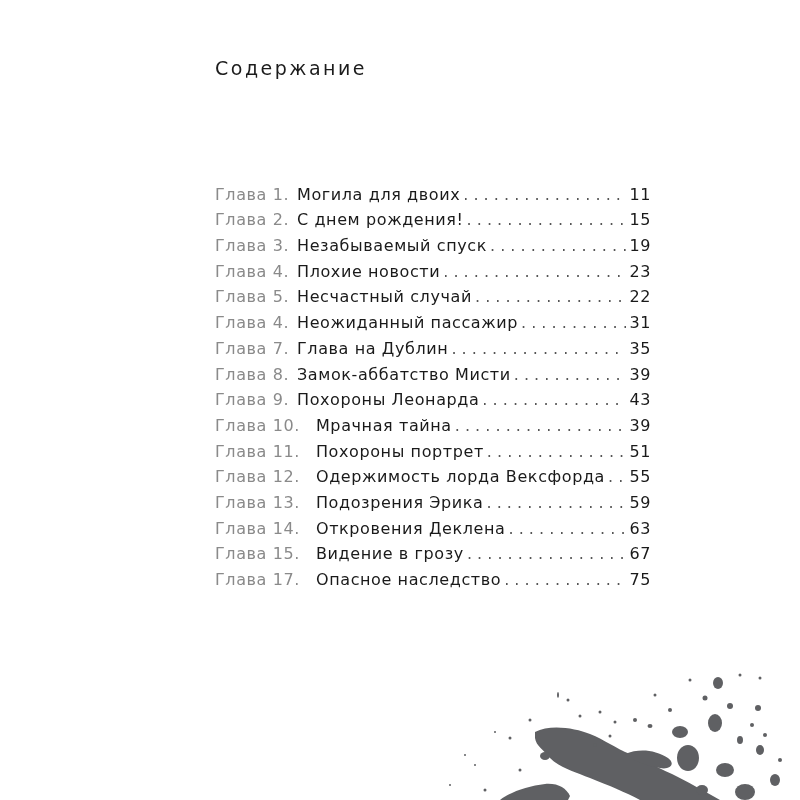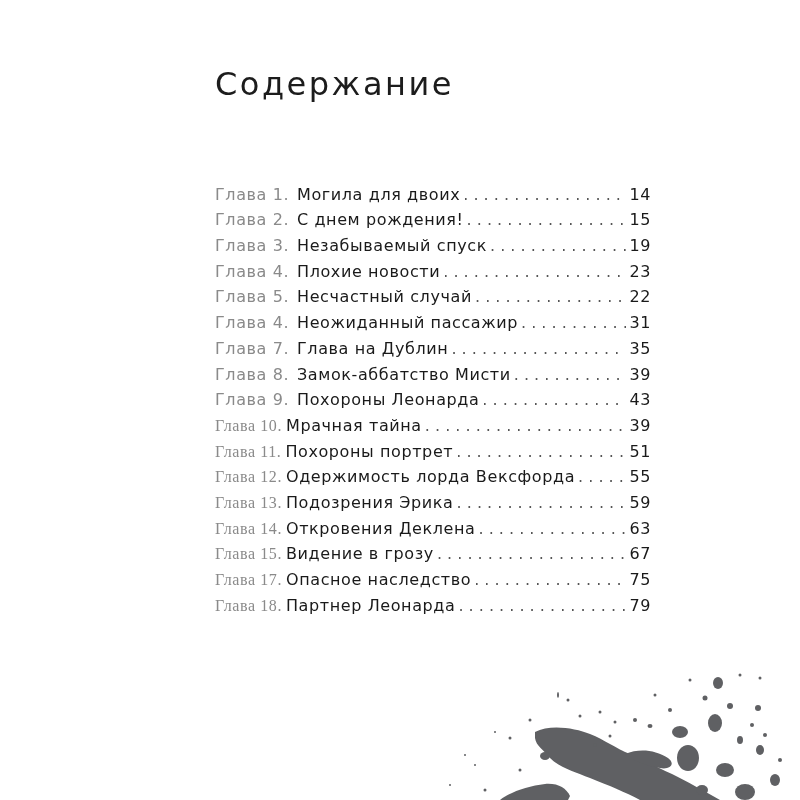--- a/index.html
+++ b/index.html
@@ -1,40 +1,40 @@
 <!DOCTYPE html>
 <html><head>
 <meta charset="utf-8">
 <style>
   html, body { margin:0; padding:0; }
   body { width:800px; height:800px; background:#ffffff; position:relative; overflow:hidden;
          font-family: "DejaVu Sans", sans-serif; }
-  .title { position:absolute; left:215px; top:44px; font-size:32px; letter-spacing:2.5px;
+  .title { position:absolute; left:215px; top:44px; font-size:19px; letter-spacing:2.5px;
            color:#1c1c1c; font-weight:normal; }
   .toc { position:absolute; left:215px; top:178px; width:436px; }
   .row { display:flex; align-items:flex-end; height:25.7px; font-size:16px; letter-spacing:0.6px; }
   .chap { color:#8a8a8a; width:82px; flex:0 0 auto; white-space:nowrap; }
-  .chap.wide { width:auto; margin-right:4px;font-family:Liberation Serif, serif; }
+  .chap.wide { width:auto; margin-right:16px; }
   .name { color:#1a1a1a; white-space:nowrap; }
   .dots { flex:1 1 auto; overflow:hidden; white-space:nowrap; color:#555; margin:0 3px; letter-spacing:3px; }
   .dots::after { content:". . . . . . . . . . . . . . . . . . . . . . . . . . . . . . . . . . . . . . . . . . . . . . . . . . . . . . . . . . ."; letter-spacing:0; }
   .page { color:#1a1a1a; white-space:nowrap; }
   .splatter { position:absolute; left:440px; top:650px; width:360px; height:150px; }
 </style>
 </head>
 <body>
 
 <h1 class="title">Содержание</h1>
 
 <div class="toc">
   <div class="row">
       <span class="chap">Глава 1.</span>
       <span class="name">Могила для двоих</span>
       <span class="dots"></span>
-      <span class="page">14</span>
+      <span class="page">11</span>
     </div>
   <div class="row">
       <span class="chap">Глава 2.</span>
       <span class="name">С днем рождения!</span>
       <span class="dots"></span>
       <span class="page">15</span>
     </div>
   <div class="row">
       <span class="chap">Глава 3.</span>
       <span class="name">Незабываемый спуск</span>
@@ -112,26 +112,20 @@
       <span class="name">Видение в грозу</span>
       <span class="dots"></span>
       <span class="page">67</span>
     </div>
   <div class="row">
       <span class="chap wide">Глава 17.</span>
       <span class="name">Опасное наследство</span>
       <span class="dots"></span>
       <span class="page">75</span>
     </div>
-  <div class="row">
-      <span class="chap wide">Глава 18.</span>
-      <span class="name">Партнер Леонарда</span>
-      <span class="dots"></span>
-      <span class="page">79</span>
-    </div>
 </div>
 
 <svg class="splatter" viewBox="0 0 360 150" xmlns="http://www.w3.org/2000/svg">
   <g fill="#5f6063">
     <path d="M95 82 C110 74 135 78 150 84 C165 90 175 98 190 104 C205 110 218 118 232 124 C248 132 262 140 280 150 L200 150 C185 142 170 136 150 128 C135 122 120 118 110 108 C104 100 96 96 95 88 Z"></path>
     <path d="M60 150 C70 142 88 136 105 134 C118 133 126 138 130 146 L128 150 Z"></path>
     <path d="M185 104 C200 98 215 100 228 108 C236 114 230 120 220 118 C208 116 195 112 185 104 Z"></path>
     <ellipse cx="248" cy="108" rx="11" ry="13"></ellipse>
     <ellipse cx="240" cy="82" rx="8" ry="6"></ellipse>
     <ellipse cx="275" cy="73" rx="7" ry="9"></ellipse>

